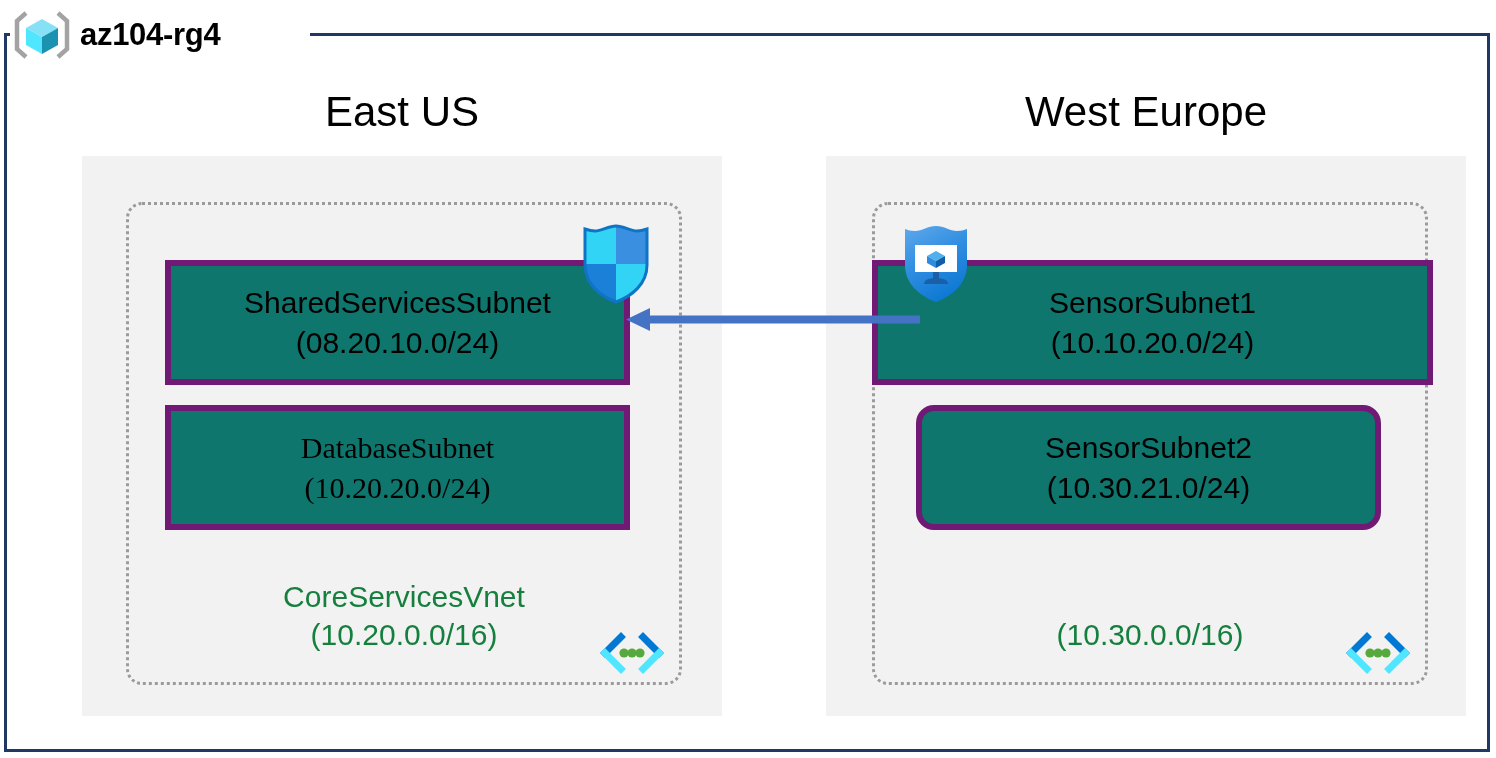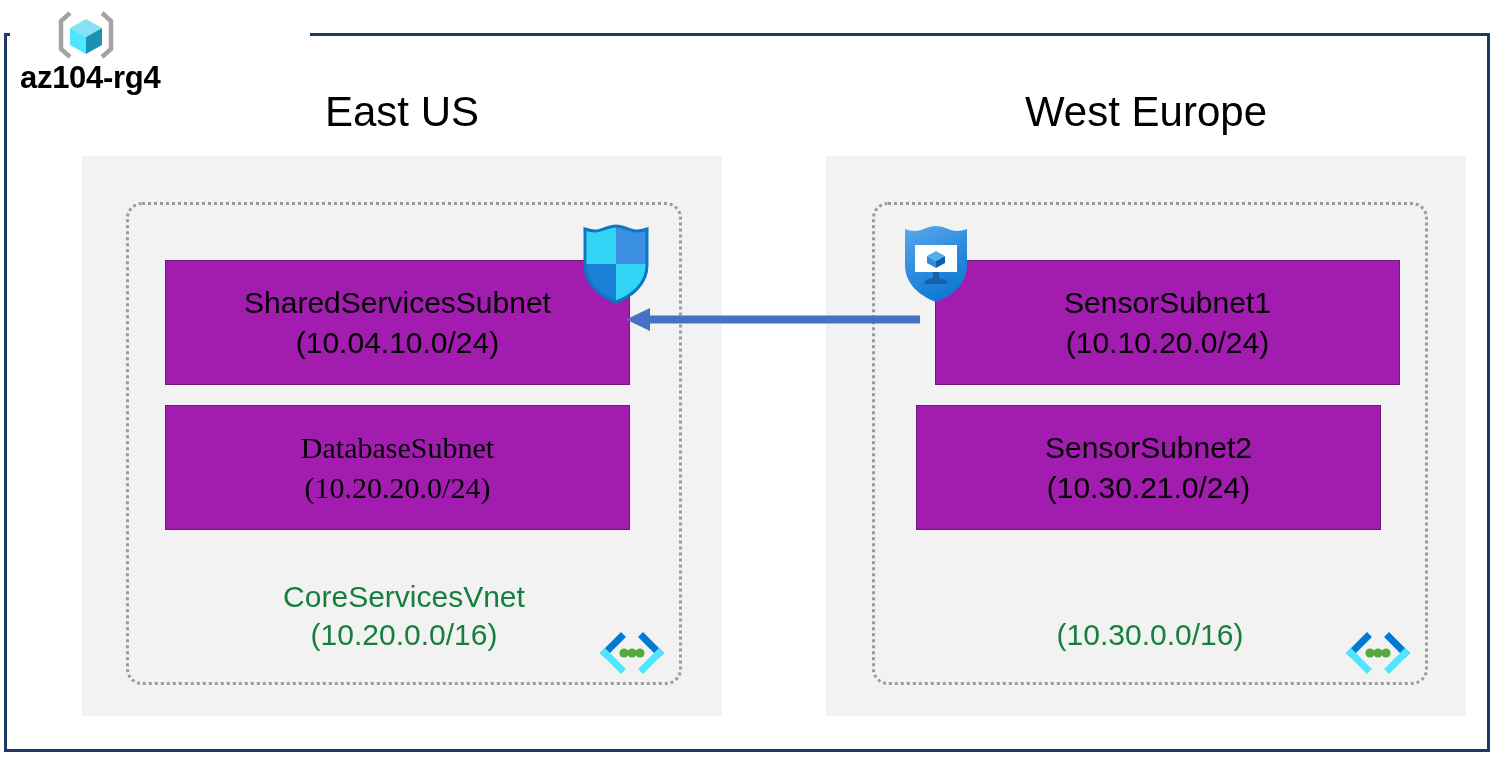--- a/index.html
+++ b/index.html
@@ -40,21 +40,20 @@
     z-index: 3;
   }
   .rg-title-bar {
     position: absolute;
     left: 12px;
     top: 10px;
     height: 50px;
     display: flex;
     align-items: center;
     z-index: 4;
-    flex-direction: column;
   }
   .rg-icon {
     width: 60px;
     height: 50px;
     flex: 0 0 auto;
     display: block;
   }
   .rg-title {
     font-size: 31px;
     font-weight: bold;
@@ -110,22 +109,22 @@
     position: absolute;
     right: 14px;
     bottom: 4px;
     width: 66px;
     height: 48px;
   }
 
   
   .subnet {
     position: absolute;
-    background: #a21caf;
-    border: 1px solid #701a75;
+    background: #0f766e;
+    border: 6px solid #701a75;
     box-sizing: border-box;
     display: flex;
     flex-direction: column;
     align-items: center;
     justify-content: center;
     font-size: 30px;
     line-height: 40px;
     color: #000000;
   }
   .subnet span {
@@ -190,21 +189,21 @@
       <path d="M60 23 L44 39" stroke="#50E6FF" stroke-width="7" stroke-linecap="square" fill="none"></path>
 
       <circle cx="25" cy="23" r="4.6" fill="#56A93C"></circle>
       <circle cx="33" cy="23" r="4.6" fill="#56A93C"></circle>
       <circle cx="41" cy="23" r="4.6" fill="#56A93C"></circle>
     </svg>
   </div>
 
   <div class="subnet" style="left:165px; top:260px; width:465px; height:125px;">
     <span>SharedServicesSubnet</span>
-    <span>(10.04.10.0/24)</span>
+    <span>(08.20.10.0/24)</span>
   </div>
 
   <div class="subnet" style="left:165px; top:405px; width:465px; height:125px;font-family:Liberation Serif, serif;">
     <span>DatabaseSubnet</span>
     <span>(10.20.20.0/24)</span>
   </div>
 
   <svg class="badge-icon" style="left:578px; top:222px;" viewBox="0 0 76 84">
     <defs>
       <clipPath id="shieldClipA">
@@ -235,26 +234,26 @@
       <path d="M22 7 L6 23" stroke="#0078D4" stroke-width="7" stroke-linecap="square" fill="none"></path>
       <path d="M6 23 L22 39" stroke="#50E6FF" stroke-width="7" stroke-linecap="square" fill="none"></path>
       <path d="M44 7 L60 23" stroke="#0078D4" stroke-width="7" stroke-linecap="square" fill="none"></path>
       <path d="M60 23 L44 39" stroke="#50E6FF" stroke-width="7" stroke-linecap="square" fill="none"></path>
       <circle cx="25" cy="23" r="4.6" fill="#56A93C"></circle>
       <circle cx="33" cy="23" r="4.6" fill="#56A93C"></circle>
       <circle cx="41" cy="23" r="4.6" fill="#56A93C"></circle>
     </svg>
   </div>
 
-  <div class="subnet" style="left:935px; top:260px; width:465px; height:125px;">
+  <div class="subnet" style="left:872px; top:260px; width:561px; height:125px;">
     <span>SensorSubnet1</span>
     <span>(10.10.20.0/24)</span>
   </div>
 
-  <div class="subnet" style="left:916px; top:405px; width:465px; height:125px;">
+  <div class="subnet" style="left:916px; top:405px; width:465px; height:125px;border-radius:18px;">
     <span>SensorSubnet2</span>
     <span>(10.30.21.0/24)</span>
   </div>
 
   <svg class="badge-icon" style="left:898px; top:222px;" viewBox="0 0 76 84">
     <defs>
       <linearGradient id="shieldGradB" x1="0" y1="0" x2="0.45" y2="1">
         <stop offset="0" stop-color="#5EA9EC"></stop>
         <stop offset="0.55" stop-color="#2E8CE0"></stop>
         <stop offset="1" stop-color="#0F7AD4"></stop>

